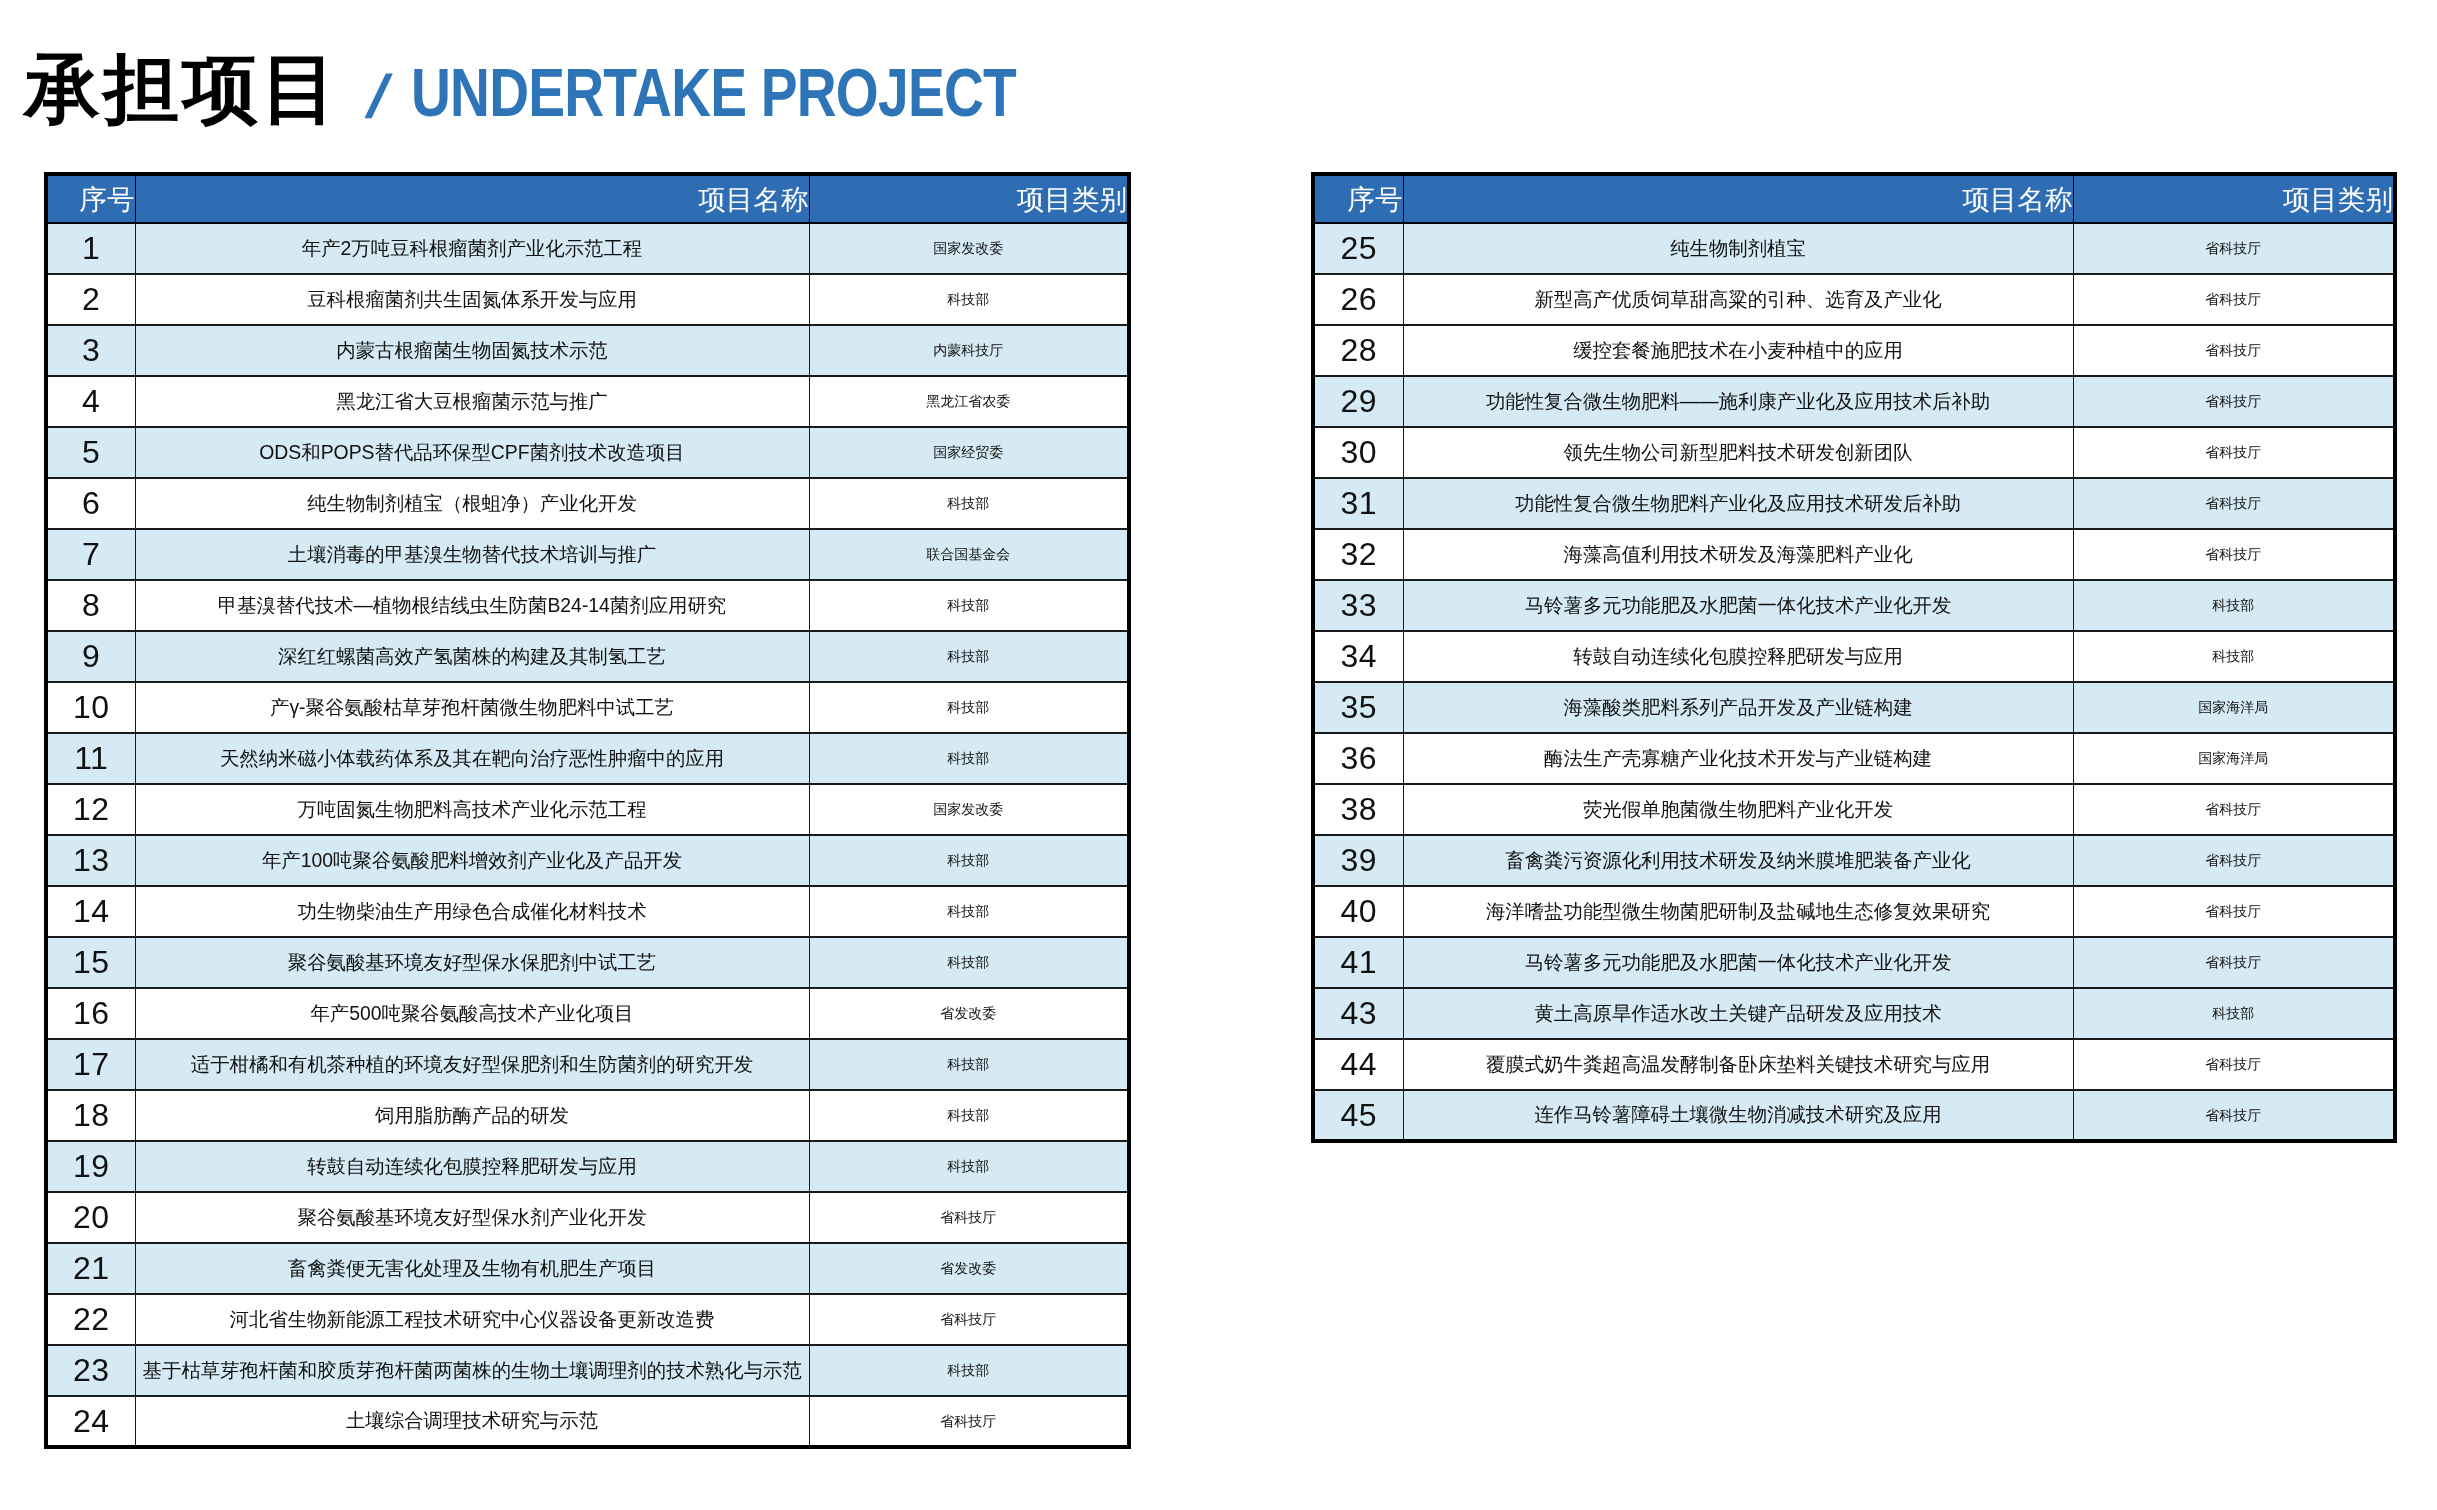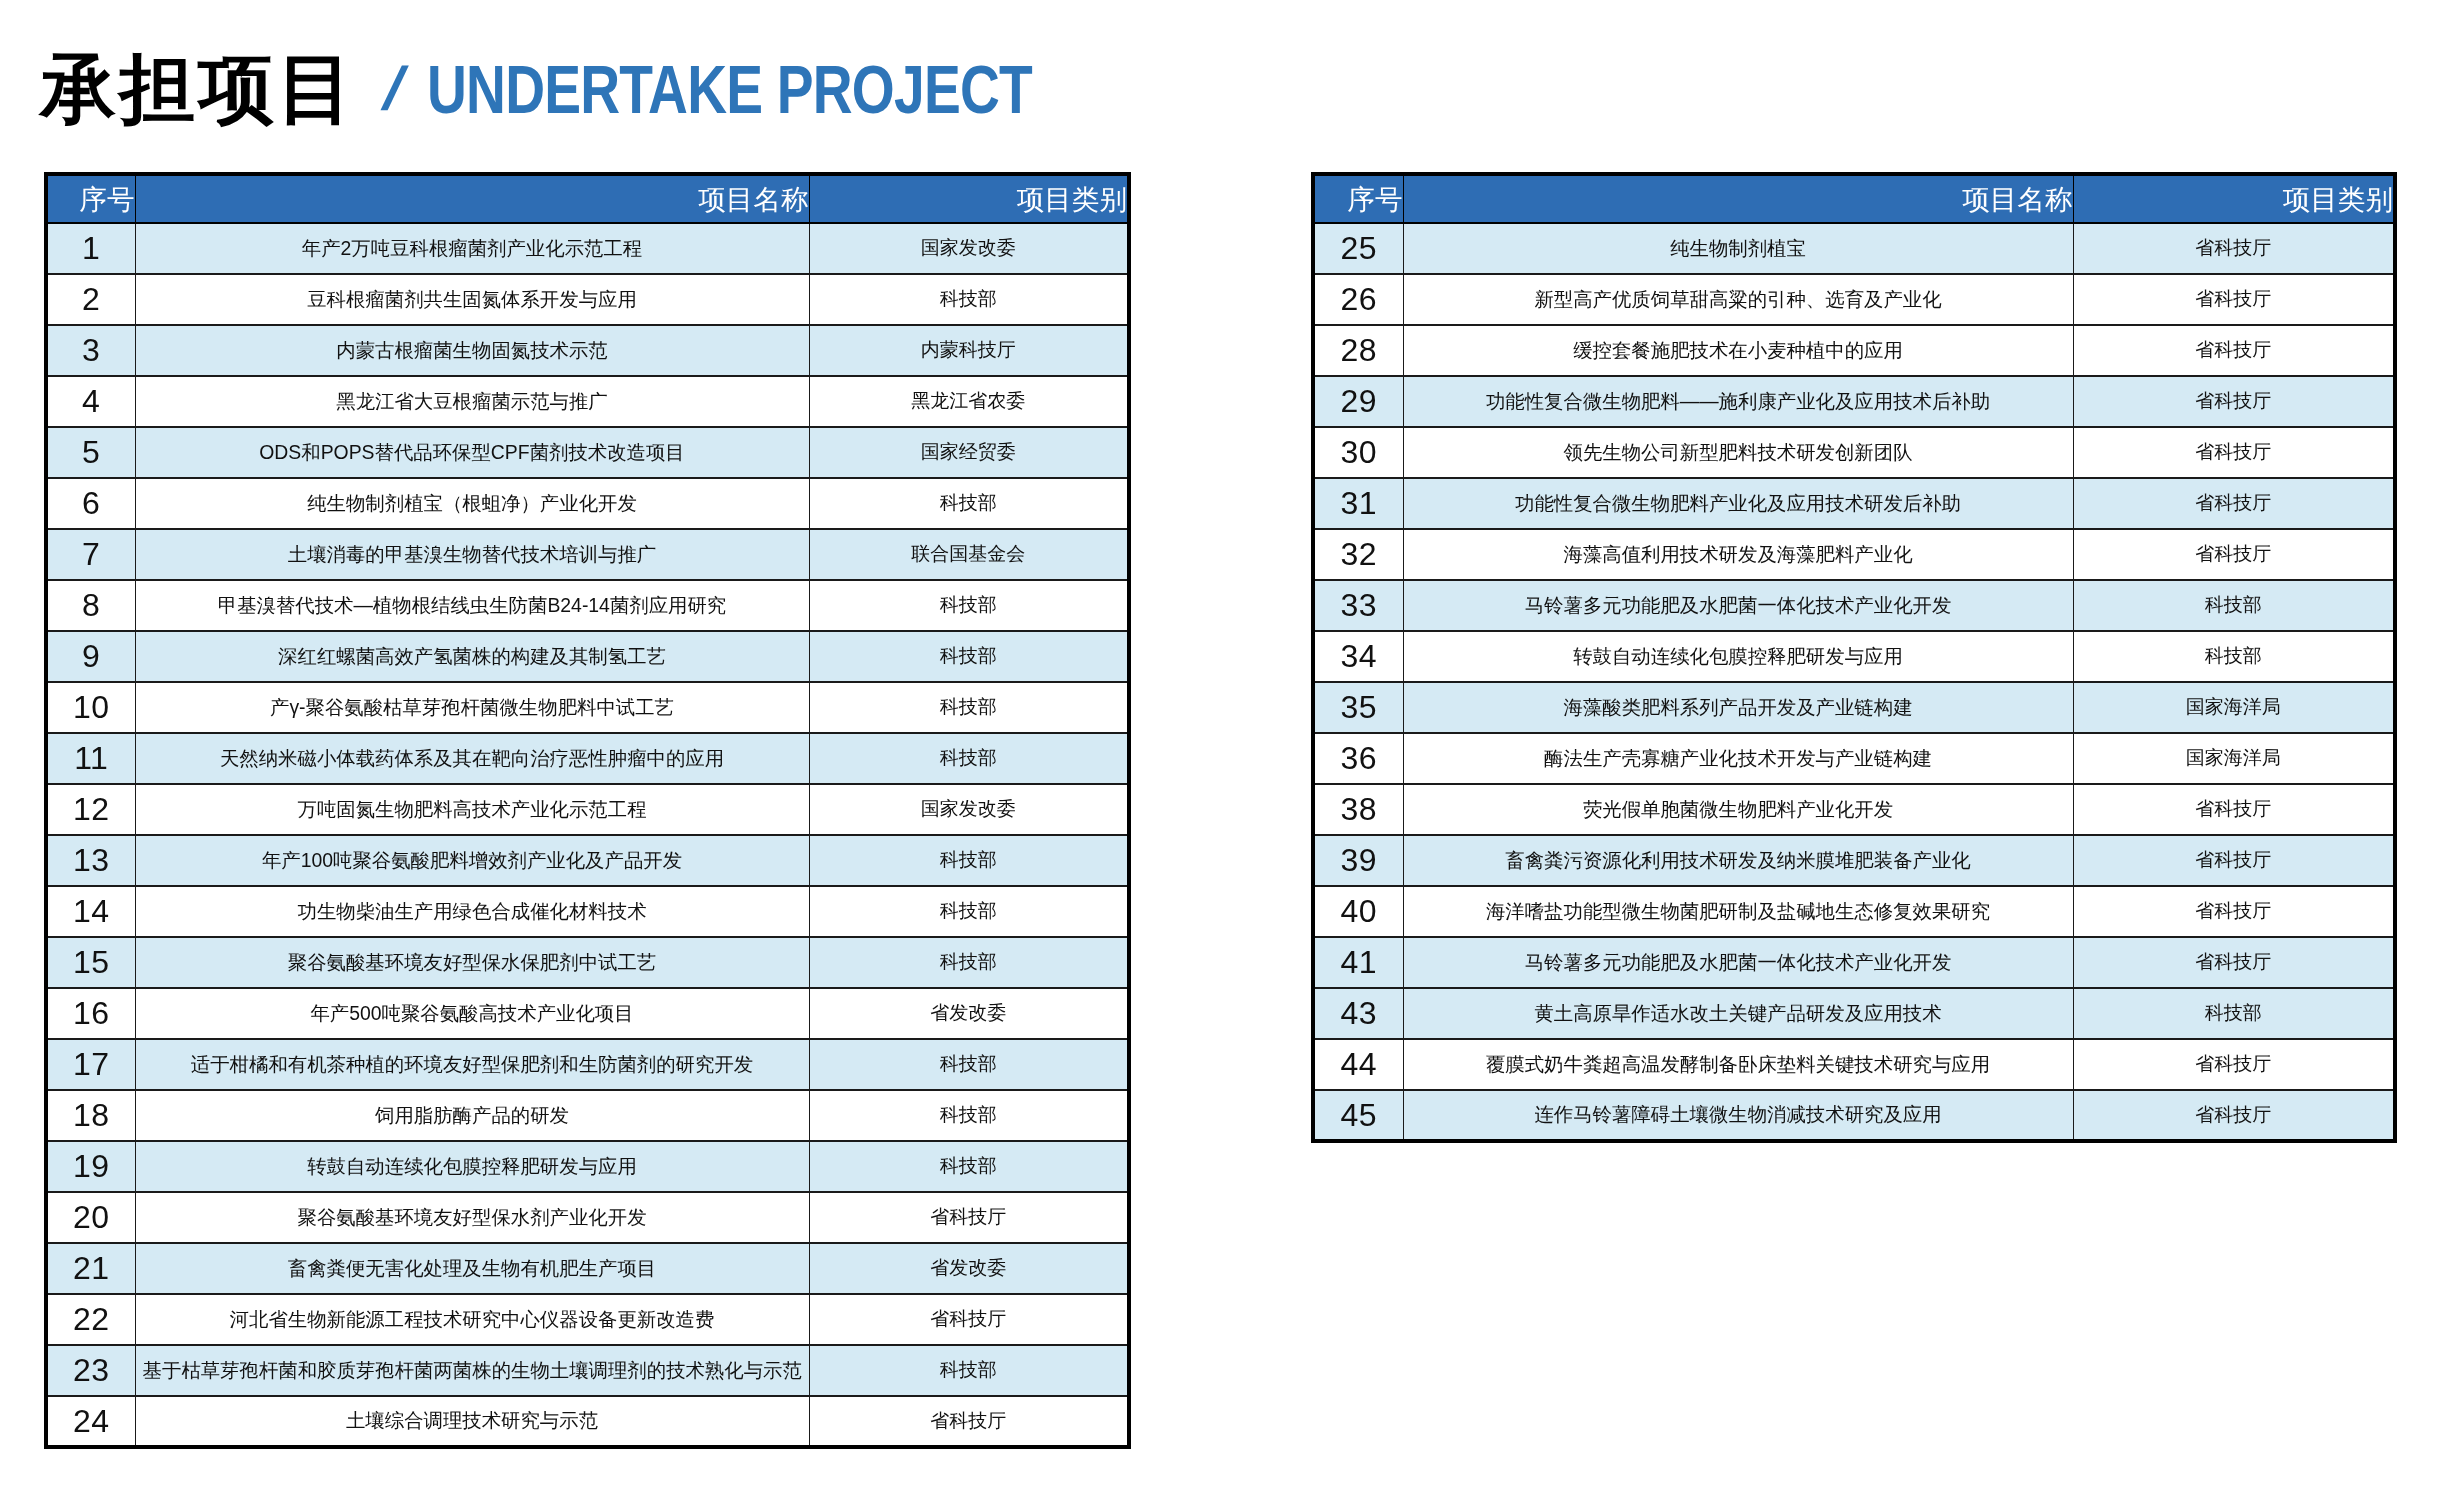--- a/index.html
+++ b/index.html
@@ -13,22 +13,22 @@
   }
   *{box-sizing:border-box;}
   html,body{margin:0;padding:0;}
   body{
     width:2438px;height:1510px;position:relative;
     background:var(--bg);
     font-family:"Liberation Sans","DejaVu Sans",sans-serif;
     color:var(--text-black);
   }
   .title{
-    position:absolute;left:40px;top:51px;
-    display:flex;align-items:center;white-space:nowrap;
+    position:absolute;left:24px;top:51px;
+    display:flex;align-items:flex-end;white-space:nowrap;
   }
   .title-zh{
     font-size:76px;font-weight:700;color:#000;
     letter-spacing:3.1px;line-height:1;
   }
   .title-slash{
     display:inline-block;margin-left:30px;
     font-size:60px;font-weight:700;line-height:1;
     color:var(--title-blue);
     transform:skewX(-16deg);
@@ -59,21 +59,21 @@
     height:51px;padding:0 7.1px;text-align:center;
     border:1.5px solid #1a1a1a;
     border-top-width:2px;border-bottom-width:2px;
     white-space:nowrap;overflow:hidden;
     font-size:19.4px;line-height:1.2;color:var(--text-black);
   }
   .tbl td.no{
     font-size:32px;font-weight:400;letter-spacing:0.5px;
     padding:0;
   }
-  .tbl td.category{font-size:19px;}
+  .tbl td.category{font-size:14px;}
   .tbl tr.alt{background:var(--row-alt-blue);}
 </style>
 </head>
 <body>
 
 <div class="title">
   <span class="title-zh">承担项目</span>
   <span class="title-slash">/</span>
   <span class="title-en">UNDERTAKE PROJECT</span>
 </div>

